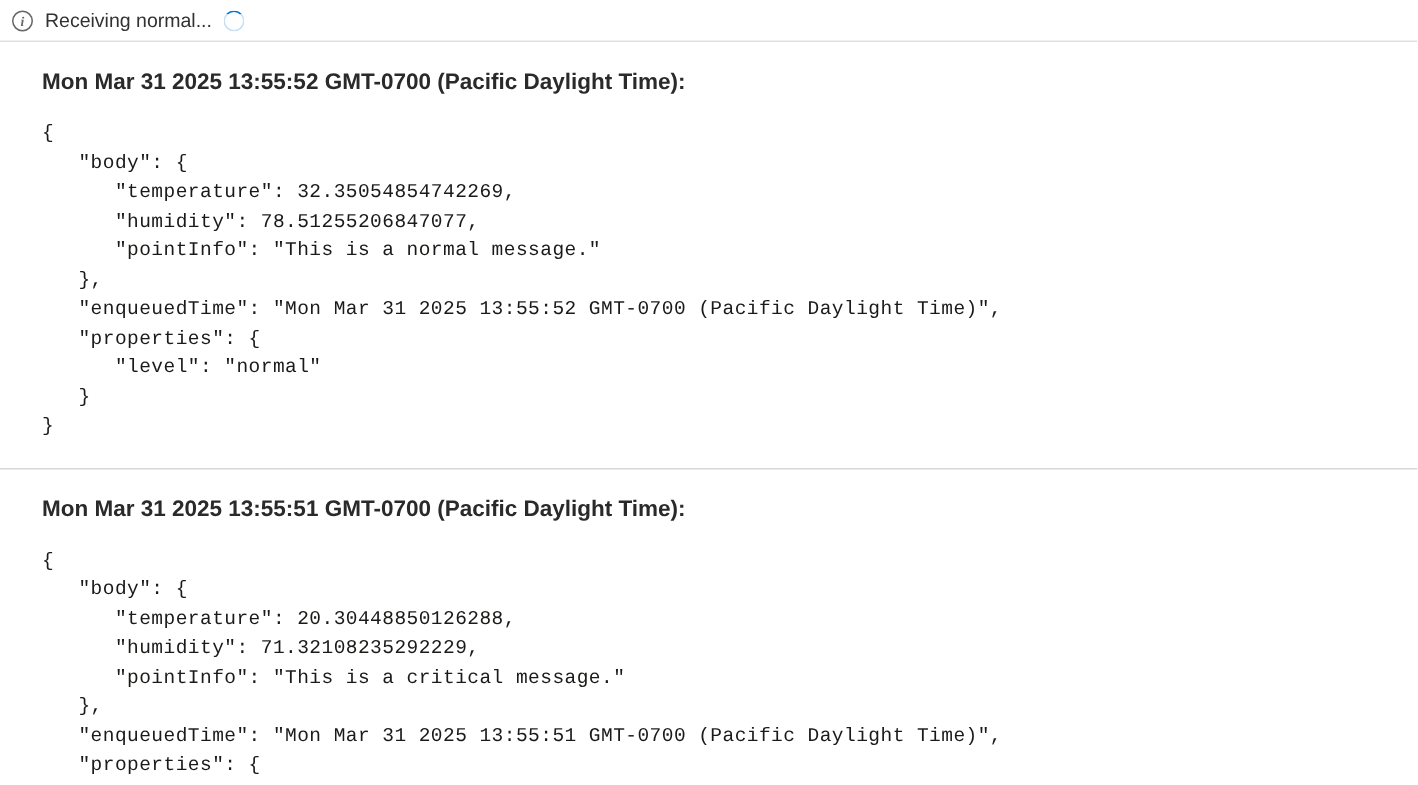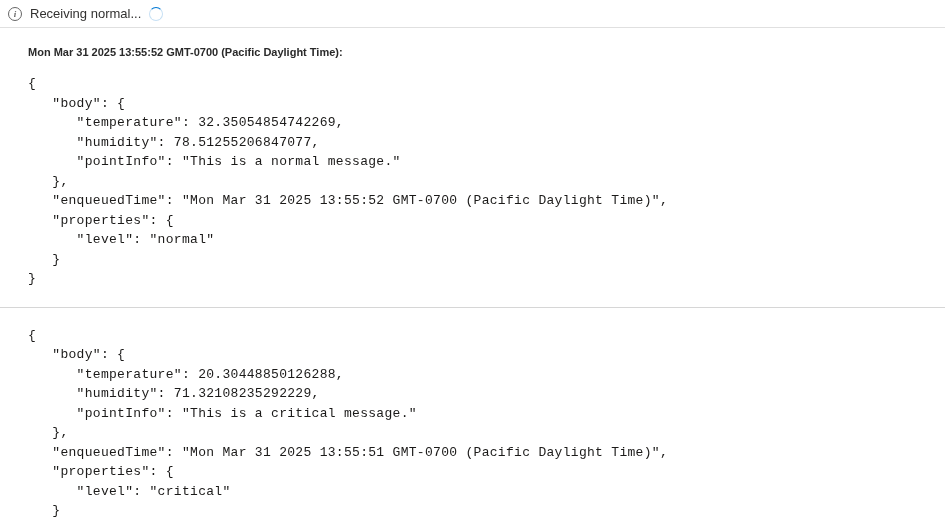--- a/index.html
+++ b/index.html
@@ -51,21 +51,21 @@
     }
     .events-container {
       padding: 0;
     }
     .event-block {
       padding: 18px 20px 18px 28px;
       border-bottom: 1px solid #d6d6d6;
     }
     .event-header {
       font-weight: 700;
-      font-size: 11px;
+      font-size: 15px;
       color: #2a2a2a;
       margin-bottom: 16px;
     }
     .event-body {
       font-family: Consolas, "Courier New", monospace;
       font-size: 13px;
       color: #1b1a19;
       white-space: pre;
       line-height: 1.5;
       letter-spacing: 0.3px;
@@ -89,20 +89,21 @@
       "humidity": 78.51255206847077,
       "pointInfo": "This is a normal message."
    },
    "enqueuedTime": "Mon Mar 31 2025 13:55:52 GMT-0700 (Pacific Daylight Time)",
    "properties": {
       "level": "normal"
    }
 }</div>
   </div>
   <div class="event-block">
+    <div class="event-header">Mon Mar 31 2025 13:55:51 GMT-0700 (Pacific Daylight Time):</div>
     <div class="event-body">{
    "body": {
       "temperature": 20.30448850126288,
       "humidity": 71.32108235292229,
       "pointInfo": "This is a critical message."
    },
    "enqueuedTime": "Mon Mar 31 2025 13:55:51 GMT-0700 (Pacific Daylight Time)",
    "properties": {
       "level": "critical"
    }

